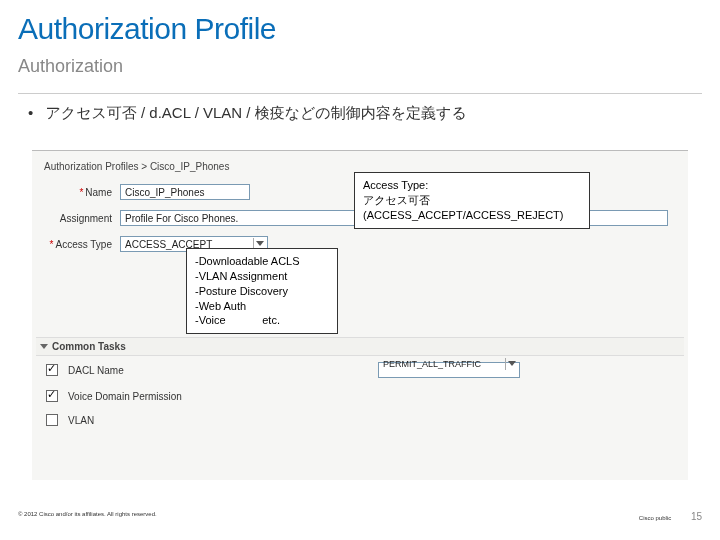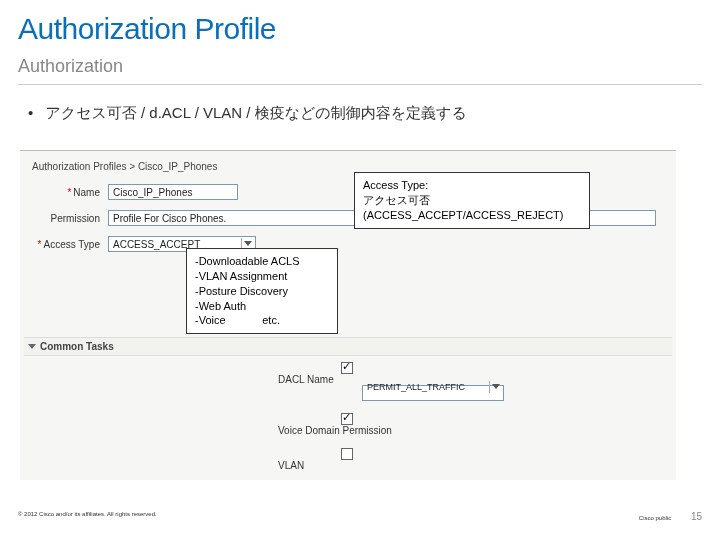--- a/index.html
+++ b/index.html
@@ -1,41 +1,41 @@
 <!DOCTYPE html>
 <html><head>
 <meta charset="utf-8">
 <style>
   * { box-sizing: border-box; margin: 0; padding: 0; }
   html, body { width: 720px; height: 540px; font-family: Arial, sans-serif; background: #fff; }
   .slide { position: relative; width: 720px; height: 528px; background: #fff; }
   .title { position: absolute; top: 12px; left: 18px; font-size: 30px; font-weight: 400; color: #0a6eb8; letter-spacing: -0.5px; }
-  .subtitle { position: absolute; top: 56px; left: 18px; font-size: 18px; color: #888; width: 684px; border-bottom: 1px solid #ccc; padding-bottom: 7px; }
+  .subtitle { position: absolute; top: 56px; left: 18px; font-size: 18px; color: #888; width: 684px; border-bottom: 1px solid #ccc; padding-bottom: 16px; }
   .bullet-row { position: absolute; top: 104px; left: 28px; font-size: 15px; color: #333; }
   .bullet-dot { display: inline-block; margin-right: 8px; }
-  .screenshot-frame { position: absolute; top: 150px; left: 20px; width: 656px; height: 330px; background: #f6f6f4; border-top: 1px solid #bbb; }
+  .screenshot-frame { position: absolute; top: 150px; left: 32px; width: 656px; height: 330px; background: #f6f6f4; border-top: 1px solid #bbb; }
   .inner-panel { position: absolute; top: 0; left: 0; right: 0; padding: 6px 8px 0 8px; }
   .breadcrumb { font-size: 10px; color: #444; padding: 4px 0 8px 4px; }
   .form-row { display: flex; align-items: center; margin: 4px 0 10px 0; }
   .form-label { width: 72px; text-align: right; font-size: 10px; color: #333; margin-right: 8px; }
   .req { color: #c00; margin-right: 2px; }
   .text-input { height: 16px; font-size: 10px; padding: 0 4px; border: 1px solid #7a9ab3; background: #fff; color: #222; }
   .name-input { width: 130px; }
   .desc-input { width: 548px; }
   .select-box { display: inline-flex; align-items: center; height: 16px; border: 1px solid #7a9ab3; background: #fff; font-size: 10px; padding: 0 2px 0 4px; gap: 18px; }
   .select-text { min-width: 106px; color: #222; }
   .select-arrow { width: 12px; height: 12px; display: inline-flex; align-items: center; justify-content: center; border-left: 1px solid #aaa; margin-left: 4px; }
   .select-arrow svg { display: block; }
   .callout { position: absolute; background: #fff; border: 1px solid #333; font-size: 11px; color: #000; padding: 5px 8px; line-height: 1.35; }
   .callout-access { top: 172px; left: 354px; width: 236px; }
   .callout-tasks { top: 248px; left: 186px; width: 152px; }
   .tasks-section { position: absolute; top: 186px; left: 4px; right: 4px; }
   .tasks-header { display: flex; align-items: center; font-size: 10px; font-weight: bold; color: #444; border-top: 1px solid #ddd; border-bottom: 1px solid #ddd; padding: 3px 4px; background: #f2f2ef; }
   .disclosure { display: inline-block; width: 0; height: 0; border-left: 4px solid transparent; border-right: 4px solid transparent; border-top: 5px solid #666; margin-right: 4px; }
-  .task-row { display: flex; align-items: center; padding: 6px 2px; flex-direction: column; }
+  .task-row { display: flex; align-items: center; padding: 6px 2px; }
   .chk { width: 12px; height: 12px; border: 1px solid #666; background: #fff; display: inline-block; position: relative; margin-right: 10px; margin-left: 8px; }
   .chk.checked::after { content: "✓"; position: absolute; top: -3px; left: 0px; font-size: 11px; color: #000; }
   .task-label { font-size: 10px; color: #333; width: 140px; }
   .dacl-select { margin-left: 170px; display: inline-flex; align-items: center; height: 16px; border: 1px solid #7a9ab3; background: #fff; font-size: 9px; padding: 0 2px 12px 4px; }
   .dacl-text { min-width: 118px; color: #222; }
   .footer { position: absolute; bottom: 6px; left: 18px; right: 18px; display: flex; justify-content: space-between; font-size: 6px; color: #333; }
   .page-num { font-size: 10px; color: #888; margin-left: 18px; }
 </style>
 </head>
 <body>
@@ -53,21 +53,21 @@
   <div class="screenshot-frame">
     <div class="inner-panel">
       <div class="breadcrumb">Authorization Profiles &gt; Cisco_IP_Phones</div>
 
       <div class="form-row">
         <div class="form-label"><span class="req">*</span><span>Name</span></div>
         <input class="text-input name-input" value="Cisco_IP_Phones" style="">
       </div>
 
       <div class="form-row">
-        <div class="form-label">Permission</div>
+        <div class="form-label">Assignment</div>
         <input class="text-input desc-input" value="Profile For Cisco Phones." style="">
       </div>
 
       <div class="form-row">
         <div class="form-label"><span class="req">*</span><span>Access Type</span></div>
         <div class="select-box">
           <span class="select-text">ACCESS_ACCEPT</span>
           <span class="select-arrow">
             <svg width="8" height="6" viewBox="0 0 8 6">
                 <path d="M0 0 L8 0 L4 5 Z" fill="#555"></path>

